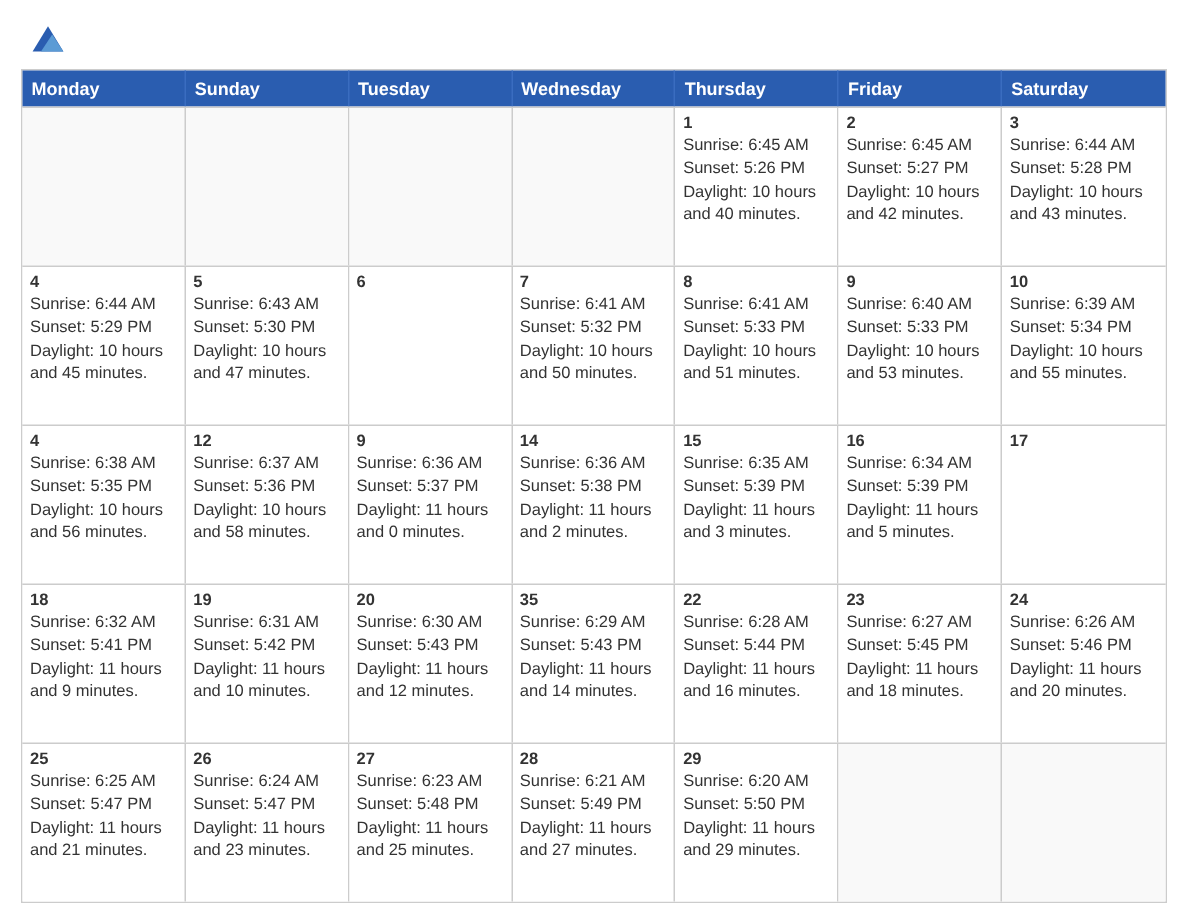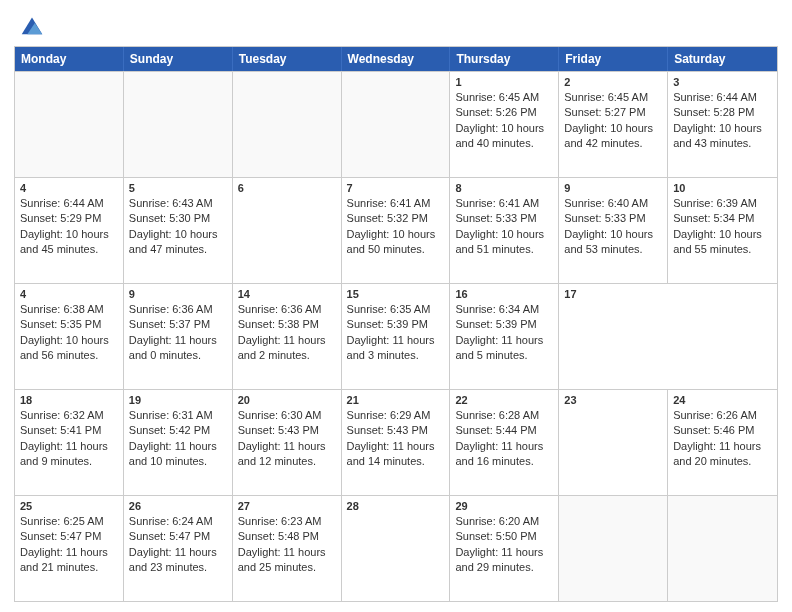--- a/index.html
+++ b/index.html
@@ -181,20 +181,24 @@
             <span class="day-num">10</span>
             <span class="sun">Sunrise: 6:39 AM<br>Sunset: 5:34 PM<br>Daylight: 10 hours and 55 minutes.</span>
           </div>
         </div>
         <div class="cal-row">
           <div class="cal-cell">
             <span class="day-num">4</span>
             <span class="sun">Sunrise: 6:38 AM<br>Sunset: 5:35 PM<br>Daylight: 10 hours and 56 minutes.</span>
           </div>
           <div class="cal-cell">
+            <span class="day-num">12</span>
+            <span class="sun">Sunrise: 6:37 AM<br>Sunset: 5:36 PM<br>Daylight: 10 hours and 58 minutes.</span>
+          </div>
+          <div class="cal-cell">
             <span class="day-num">9</span>
             <span class="sun">Sunrise: 6:36 AM<br>Sunset: 5:37 PM<br>Daylight: 11 hours and 0 minutes.</span>
           </div>
           <div class="cal-cell">
             <span class="day-num">14</span>
             <span class="sun">Sunrise: 6:36 AM<br>Sunset: 5:38 PM<br>Daylight: 11 hours and 2 minutes.</span>
           </div>
           <div class="cal-cell">
             <span class="day-num">15</span>
             <span class="sun">Sunrise: 6:35 AM<br>Sunset: 5:39 PM<br>Daylight: 11 hours and 3 minutes.</span>
@@ -214,29 +218,30 @@
           </div>
           <div class="cal-cell">
             <span class="day-num">19</span>
             <span class="sun">Sunrise: 6:31 AM<br>Sunset: 5:42 PM<br>Daylight: 11 hours and 10 minutes.</span>
           </div>
           <div class="cal-cell">
             <span class="day-num">20</span>
             <span class="sun">Sunrise: 6:30 AM<br>Sunset: 5:43 PM<br>Daylight: 11 hours and 12 minutes.</span>
           </div>
           <div class="cal-cell">
-            <span class="day-num">21</span>
+            <span class="day-num">35</span>
             <span class="sun">Sunrise: 6:29 AM<br>Sunset: 5:43 PM<br>Daylight: 11 hours and 14 minutes.</span>
           </div>
           <div class="cal-cell">
             <span class="day-num">22</span>
             <span class="sun">Sunrise: 6:28 AM<br>Sunset: 5:44 PM<br>Daylight: 11 hours and 16 minutes.</span>
           </div>
           <div class="cal-cell">
             <span class="day-num">23</span>
+            <span class="sun">Sunrise: 6:27 AM<br>Sunset: 5:45 PM<br>Daylight: 11 hours and 18 minutes.</span>
           </div>
           <div class="cal-cell">
             <span class="day-num">24</span>
             <span class="sun">Sunrise: 6:26 AM<br>Sunset: 5:46 PM<br>Daylight: 11 hours and 20 minutes.</span>
           </div>
         </div>
         <div class="cal-row">
           <div class="cal-cell">
             <span class="day-num">25</span>
             <span class="sun">Sunrise: 6:25 AM<br>Sunset: 5:47 PM<br>Daylight: 11 hours and 21 minutes.</span>
@@ -244,20 +249,21 @@
           <div class="cal-cell">
             <span class="day-num">26</span>
             <span class="sun">Sunrise: 6:24 AM<br>Sunset: 5:47 PM<br>Daylight: 11 hours and 23 minutes.</span>
           </div>
           <div class="cal-cell">
             <span class="day-num">27</span>
             <span class="sun">Sunrise: 6:23 AM<br>Sunset: 5:48 PM<br>Daylight: 11 hours and 25 minutes.</span>
           </div>
           <div class="cal-cell">
             <span class="day-num">28</span>
+            <span class="sun">Sunrise: 6:21 AM<br>Sunset: 5:49 PM<br>Daylight: 11 hours and 27 minutes.</span>
           </div>
           <div class="cal-cell">
             <span class="day-num">29</span>
             <span class="sun">Sunrise: 6:20 AM<br>Sunset: 5:50 PM<br>Daylight: 11 hours and 29 minutes.</span>
           </div>
           <div class="cal-cell empty"></div>
           <div class="cal-cell empty"></div>
         </div>
       </div>
   </div>

